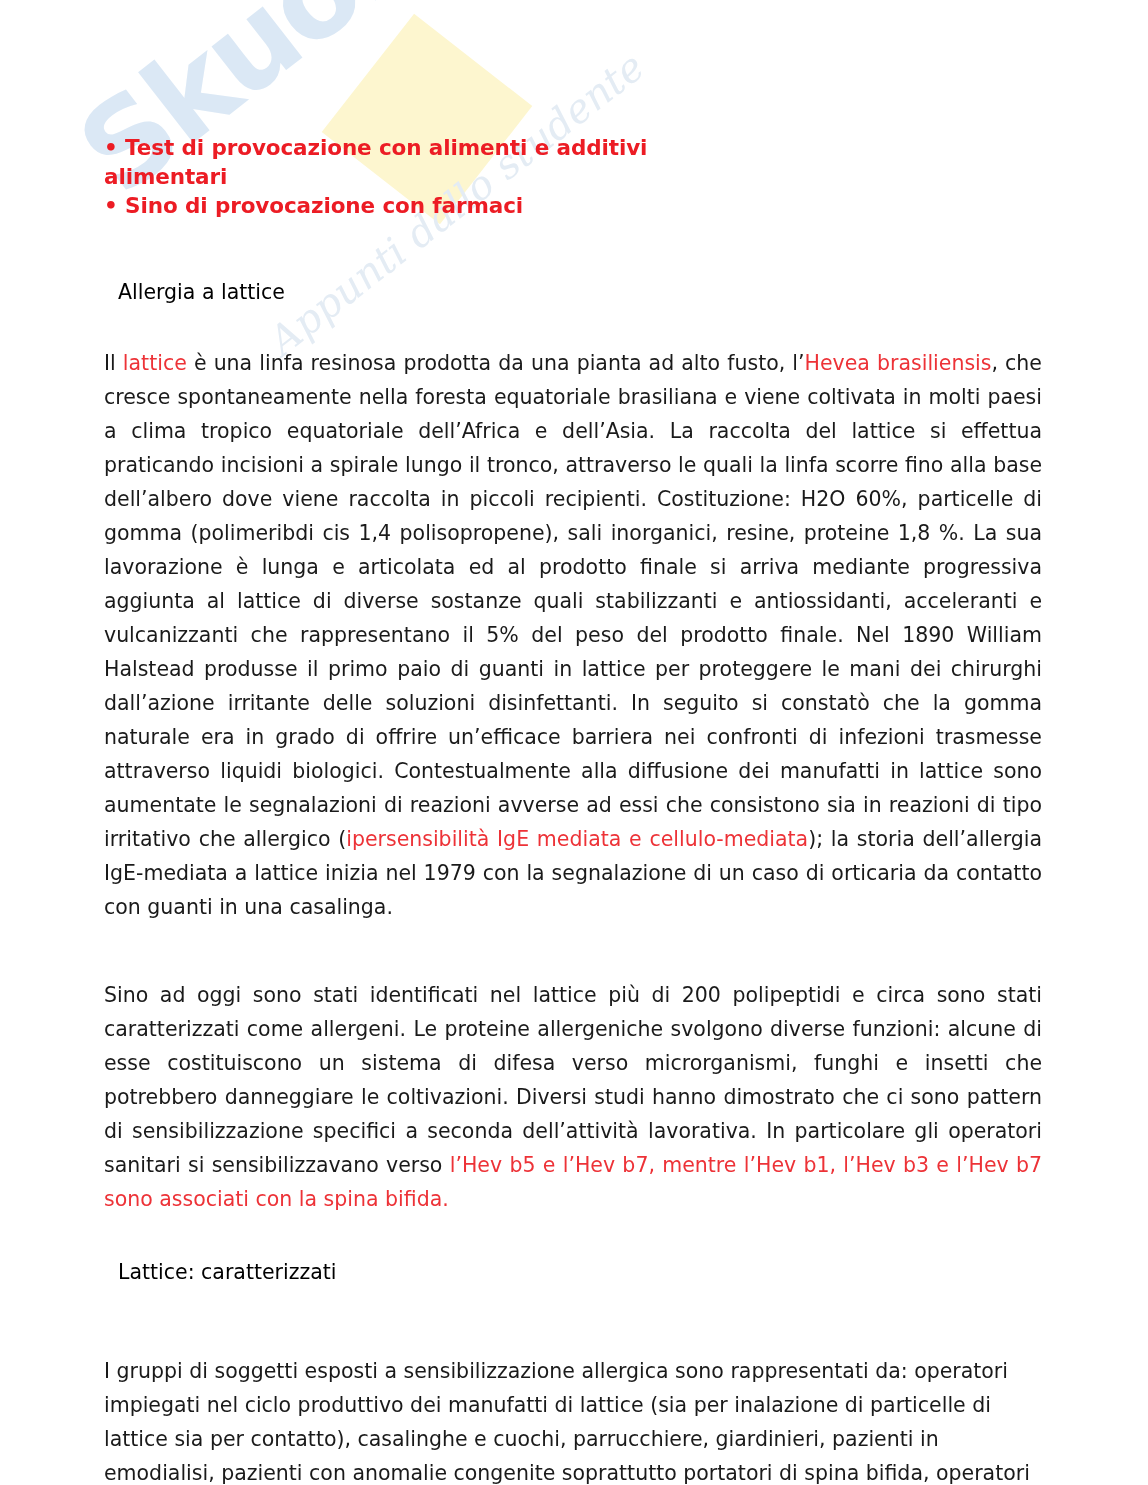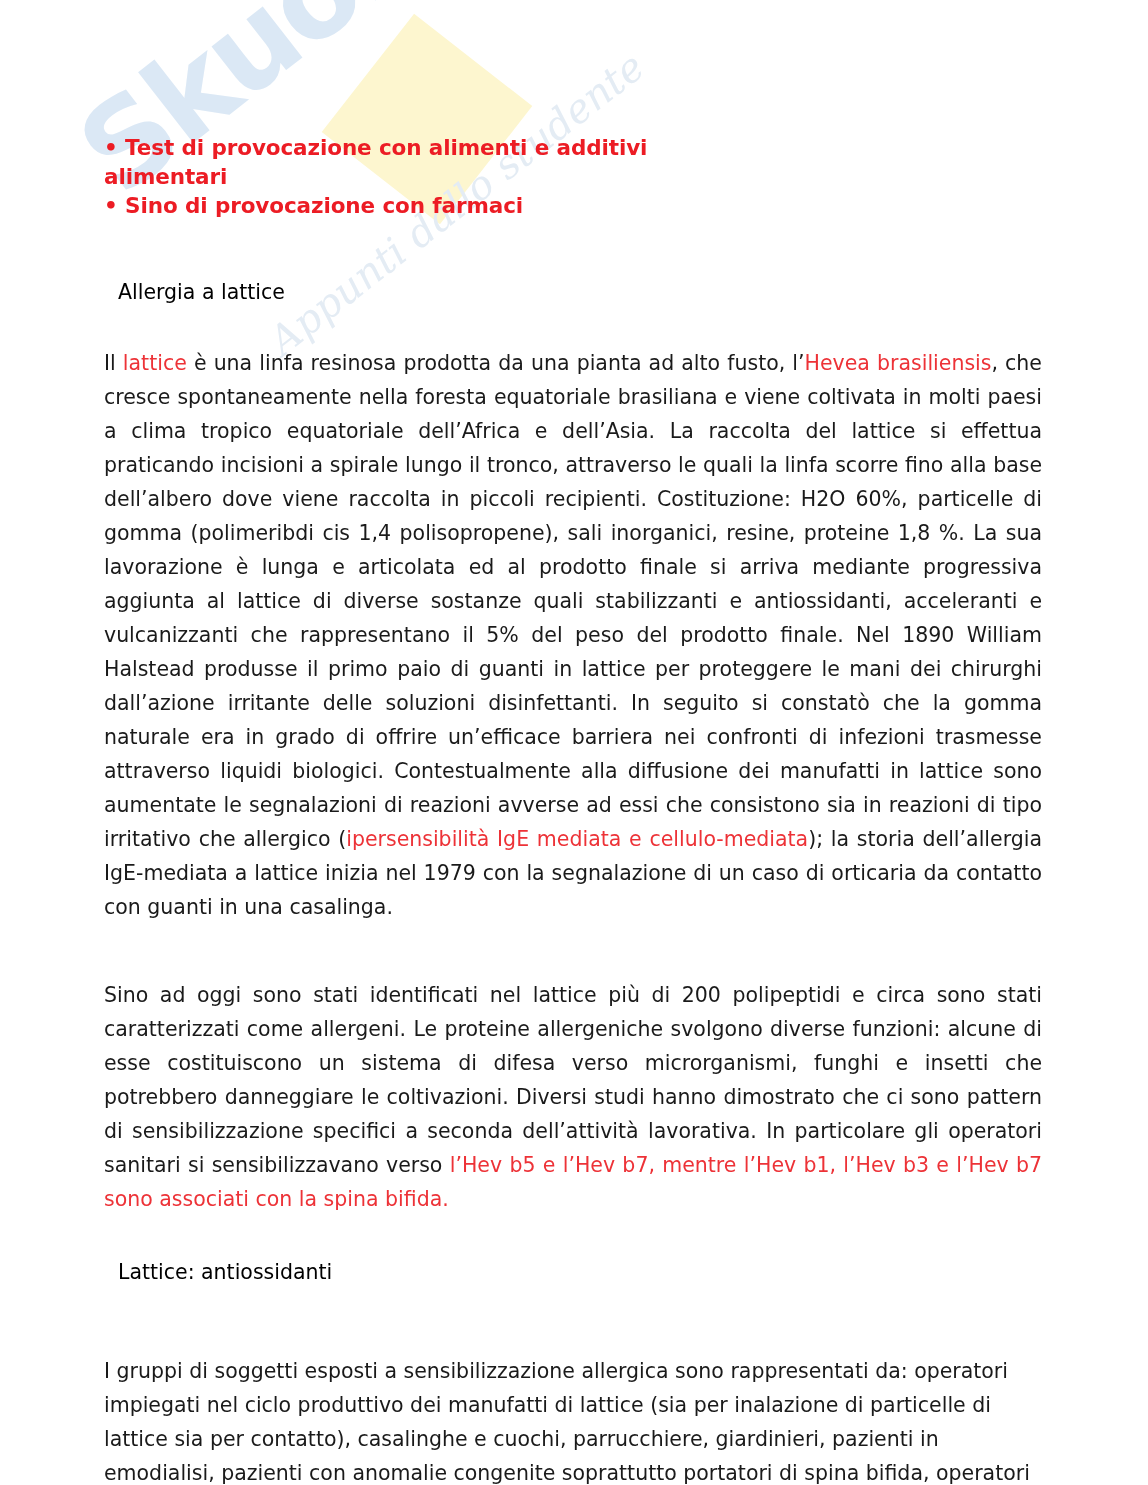--- a/index.html
+++ b/index.html
@@ -149,20 +149,20 @@
 
     <div class="sp-par-head"></div>
 
 
     <div class="sp-head-body"></div>
 
     <p class="body-par"><span>Sino ad oggi sono stati identificati nel lattice più di 200 polipeptidi e circa sono stati caratterizzati come allergeni. Le proteine allergeniche svolgono diverse funzioni: alcune di esse costituiscono un sistema di difesa verso microrganismi, funghi e insetti che potrebbero danneggiare le coltivazioni. Diversi studi hanno dimostrato che ci sono pattern di sensibilizzazione specifici a seconda dell’attività lavorativa. In particolare gli operatori sanitari si sensibilizzavano verso </span><span class="hl">l’Hev b5 e l’Hev b7, mentre l’Hev b1, l’Hev b3 e l’Hev b7 sono associati con la spina bifida.</span></p>
 
     <div class="sp-par-head"></div>
 
-    <div class="section-heading">Lattice: antiossidanti</div>
+    <div class="section-heading">Lattice: caratterizzati</div>
 
     <div class="sp-head-body"></div>
 
     <p class="body-par nojustify"><span>I gruppi di soggetti esposti a sensibilizzazione allergica sono rappresentati da: operatori impiegati nel ciclo produttivo dei manufatti di lattice (sia per inalazione di particelle di lattice sia per contatto), casalinghe e cuochi, parrucchiere, giardinieri, pazienti in emodialisi, pazienti con anomalie congenite soprattutto portatori di spina bifida, operatori sanitari (patologia professionale). Gli studi epidemiologici hanno riguardato essenzialmente bambini con spina bifida in</span></p>
 
   </div>
 </div>
 
 </body></html>

